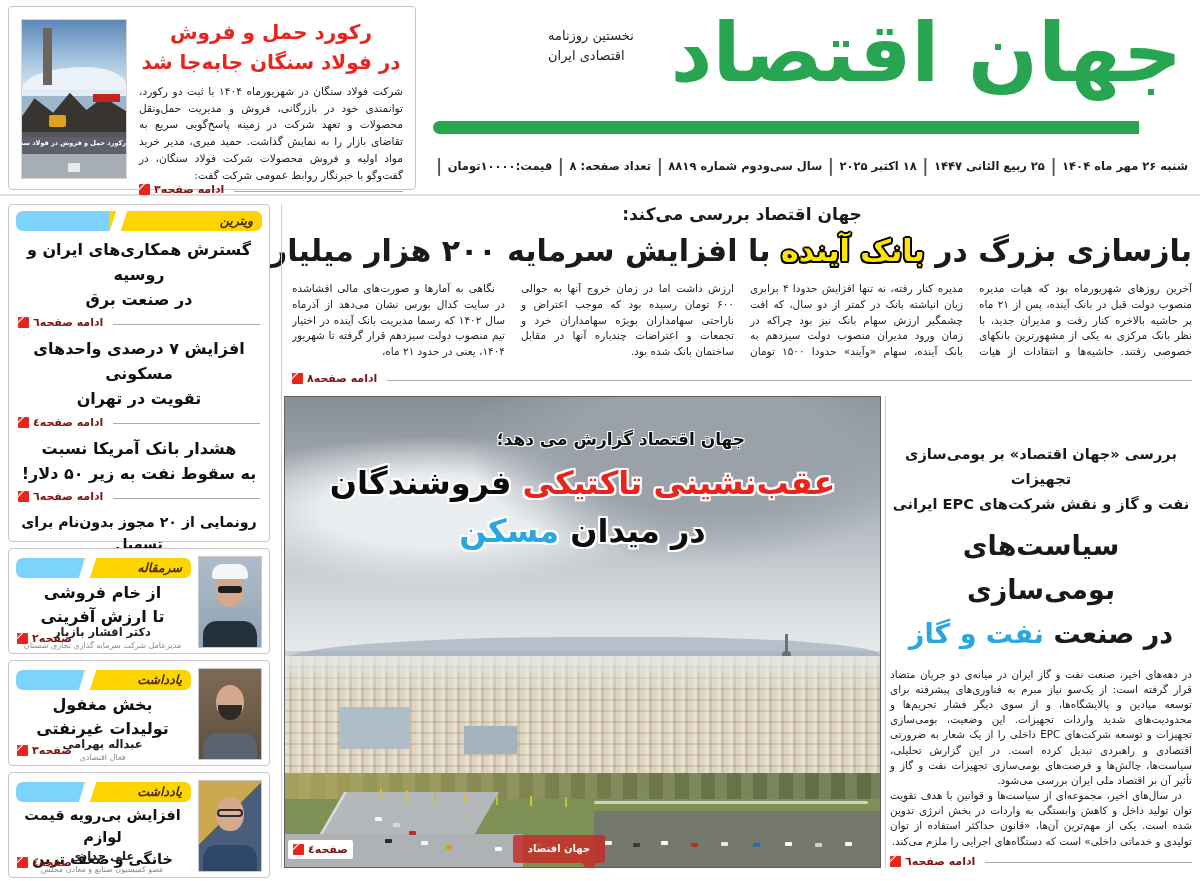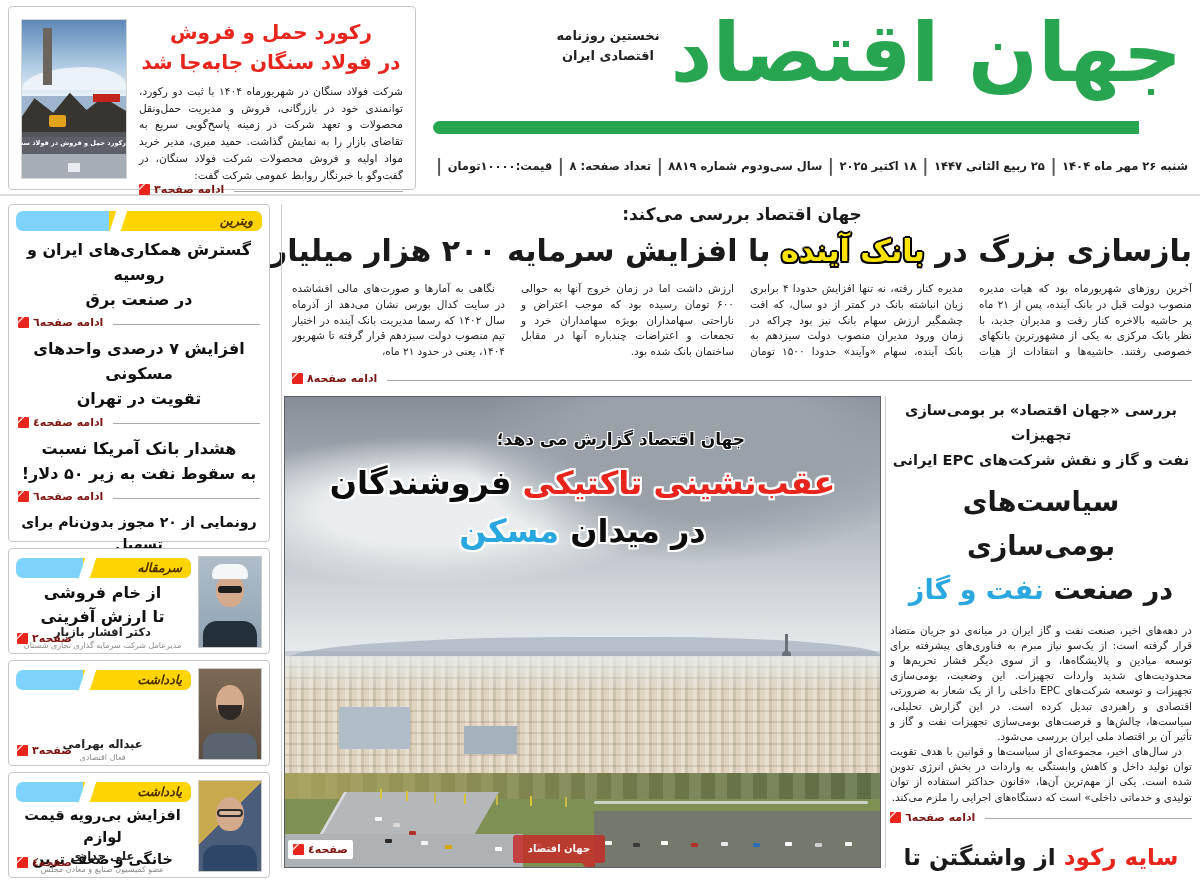--- a/index.html
+++ b/index.html
@@ -7,22 +7,22 @@
   body {
     width:1200px; height:881px; position:relative; overflow:hidden;
     font-family:"DejaVu Sans", sans-serif; direction:rtl; color:#1a1a1a;
   }
   .abs { position:absolute; }
   .box { position:absolute; border:1px solid #c6c6c6; border-radius:4px; background:#fff; }
 
   
   .logo-text { position:absolute; top:2px; right:18px; font-size:82px; font-weight:bold;
                color:#28a550; letter-spacing:-2px; line-height:1.25; white-space:nowrap; }
-  .tagline { position:absolute; top:26px; right:532px; width:120px; text-align:center;
-             font-size:13px; font-weight:bold; color:#222; line-height:1.55; }
+  .tagline { position:absolute; top:26px; right:532px; width:120px; text-align:left;
+             font-size:13px; font-weight:normal; color:#222; line-height:1.55; }
   .swoosh { position:absolute; top:121px; left:433px; width:706px; height:13px;
             background:#28a550; border-radius:10px 0 0 10px; }
   .dateline { position:absolute; top:150px; left:436px; right:12px; height:32px;
               display:flex; align-items:center; justify-content:space-between;
               font-size:11.5px; font-weight:bold; color:#222; }
   .dateline .sep { color:#555; font-size:17px; font-weight:bold; }
   .header-rule { position:absolute; top:194px; left:0; width:1200px; height:2px; background:#dedede; }
 
   
   .marker { display:flex; direction:ltr; align-items:center; gap:4px; height:15px; }
@@ -176,21 +176,21 @@
   .ph-page { position:absolute; left:3px; bottom:8px; background:#fff; padding:2px 5px;
              border-radius:2px; }
   .ph-wm { position:absolute; left:228px; bottom:4px; width:92px; height:28px;
            background:rgba(198,42,38,.82); border-radius:3px; color:rgba(255,255,255,.95);
            font-size:10px; font-weight:bold; text-align:center; line-height:28px; }
   .ph-wm:after { content:""; position:absolute; right:10px; top:100%;
                  border-left:13px solid transparent; border-top:16px solid rgba(198,42,38,.82); }
 
   
   #right-col { position:absolute; left:890px; top:398px; width:302px; height:470px; }
-  .rc-kicker { text-align:center; font-size:14.6px; font-weight:bold; line-height:1.7; color:#1a1a1a; }
+  .rc-kicker { text-align:center; font-size:14.6px; font-weight:bold; line-height:1.7; color:#1a1a1a;margin-top:44px; }
   .rc-headline { text-align:center; font-size:27px; font-weight:bold; line-height:1.62; margin-top:8px; }
   .rc-blue { color:#2ba7e0; }
   .rc-body { margin-top:11px; font-size:10.4px; line-height:1.46; text-align:justify; color:#222; }
   .rc-body p + p { text-indent:10px; }
   .rc-marker { margin-top:5px; }
   .rc-headline2 { text-align:center; font-size:23px; font-weight:bold; line-height:1.7; margin-top:13px; }
   .rc-red { color:#e8251d; }
 </style>
 </head>
 <body>
@@ -353,20 +353,24 @@
     <span class="yl"></span>
     <span class="notch"></span>
     <span class="lbl">یادداشت</span>
   </div>
   <div class="a-photo">
     <div class="portrait pt-n1">
       <div class="p-head"></div>
       <div class="p-beard"></div>
       <div class="p-torso"></div>
     </div>
+  </div>
+  <div class="a-title s16">
+    <div>بخش مغفول</div>
+    <div>تولیدات غیرنفتی</div>
   </div>
   <div class="a-author">عبداله بهرامی</div>
   <div class="a-role">فعال اقتصادی</div>
   <div class="marker a-page">
     <span class="mk-ico"></span>
     <span class="mk-txt">صفحه۳</span>
   </div>
 </div>
 
 <div class="box a-box" style="top:772px;">

